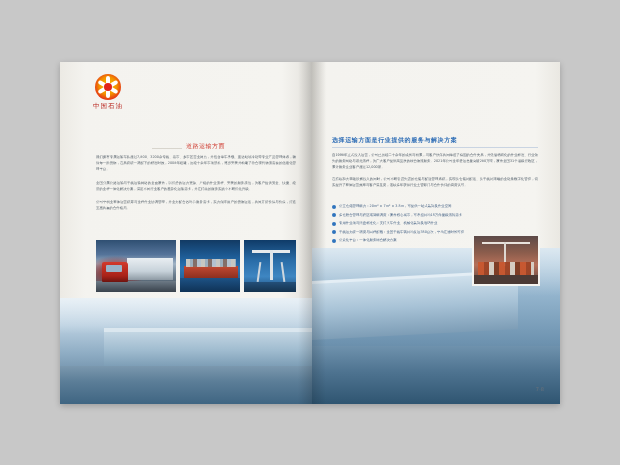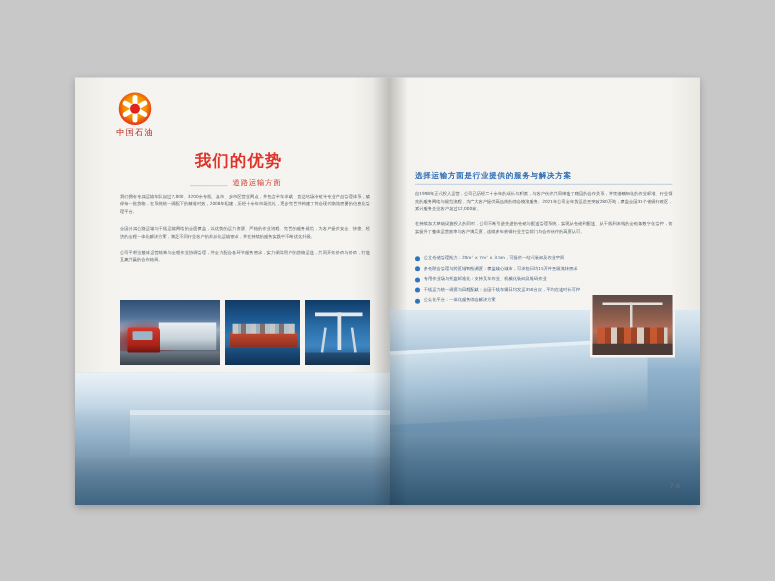--- a/index.html
+++ b/index.html
@@ -449,21 +449,20 @@
         <div class="logo-mark">
           <div class="sun"></div>
           <div class="petal"></div>
           <div class="petal b"></div>
           <div class="petal c"></div>
           <div class="core"></div>
         </div>
         <div class="logo-text">中国石油</div>
       </div>
 
-      <div class="headline">我们的优势</div>
       <div class="subhead-rule"></div>
       <div class="subhead">道路运输方面</div>
 
       <div class="body-col">
         <div class="para">我们拥有专属运输车队超过7,800、3200余专线、县市、乡市区营业网点，并包含单车承载、直达站场冷链等专业产品管理体系，确保每一批货物，在系统统一调配下的精准时效，2008年组建，历经十余年市场洗礼，逐步完善并构建了符合现代物流需要的信息化管理平台。</div>
         <div class="para">全国分属公路运输与干线运输网络的全面覆盖，以优势的运力资源、严格的作业流程、完善的服务规范，为客户提供安全、快捷、经济的全程一体化解决方案，满足不同行业客户的差异化运输需求，并在持续的服务实践中不断优化升级。</div>
         <div class="para">公司平积业整体运营统筹与全程作业协调管理，并全力配合各环节服务需求，实力保障用户的货物运送，共同开拓价值与价值，打造互惠共赢的合作格局。</div>
       </div>
 
       <div class="img img-truck">

